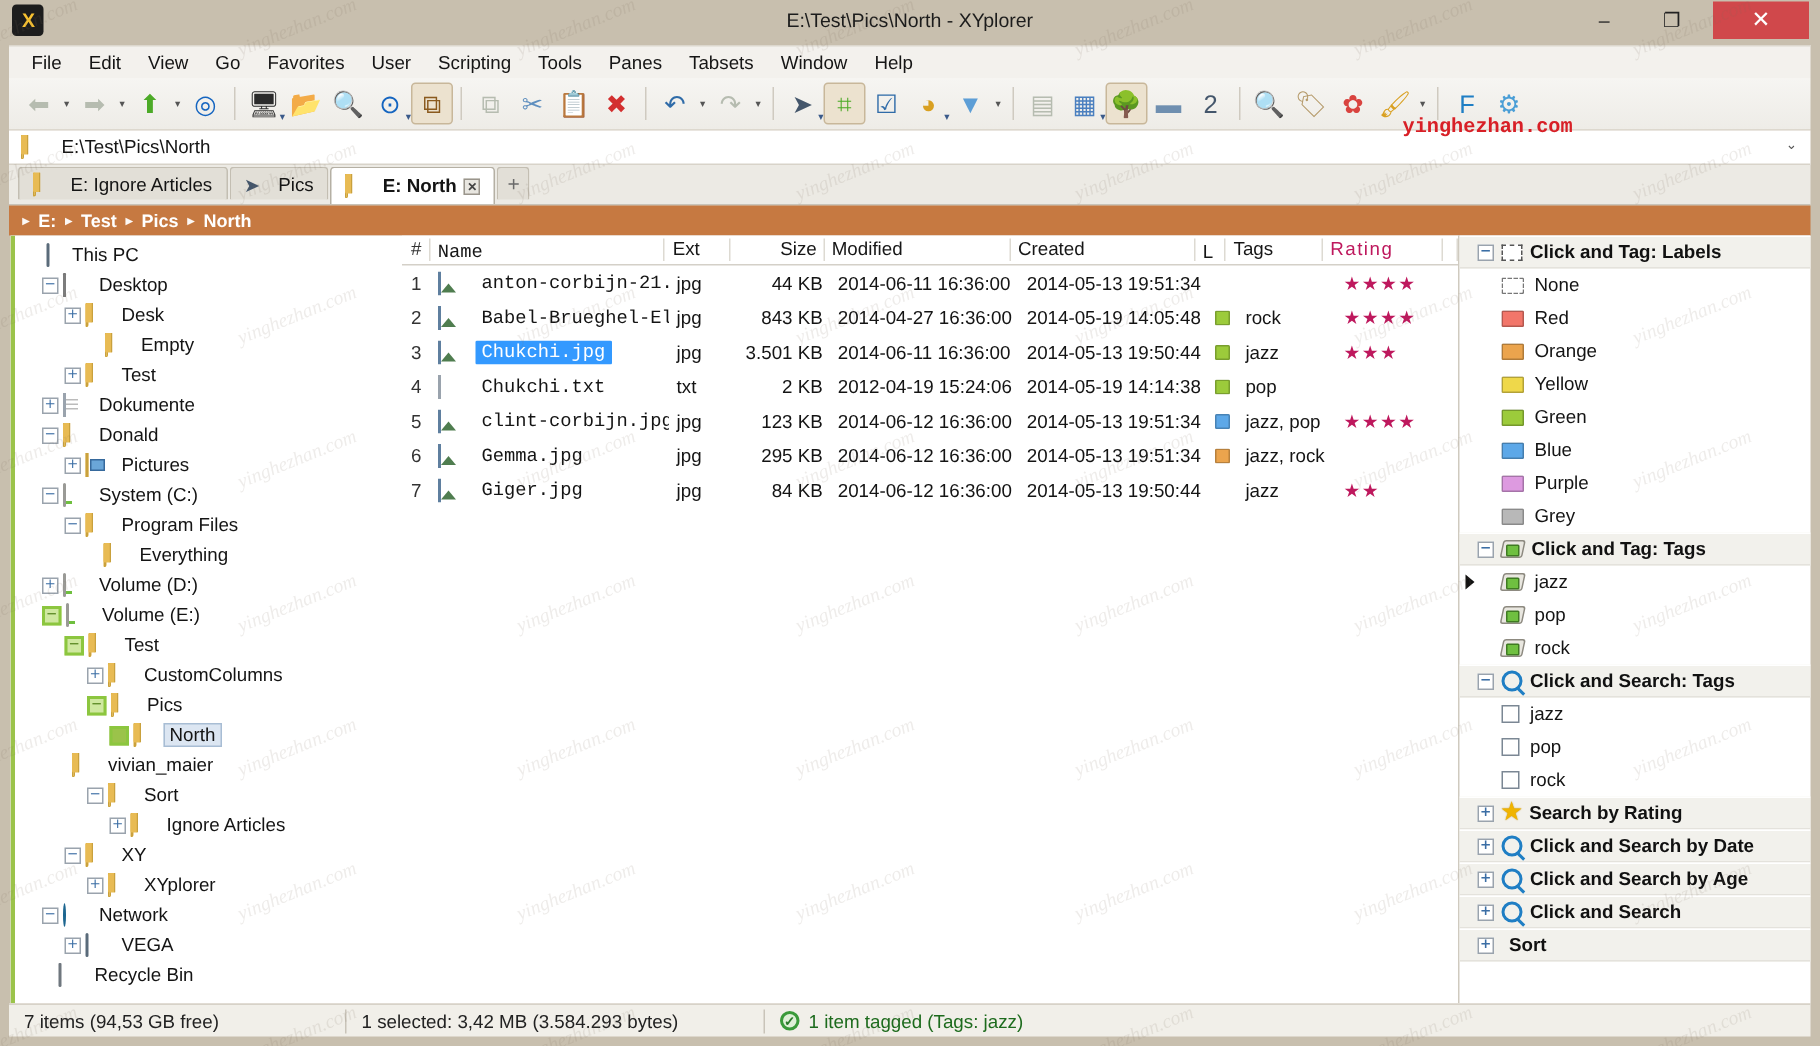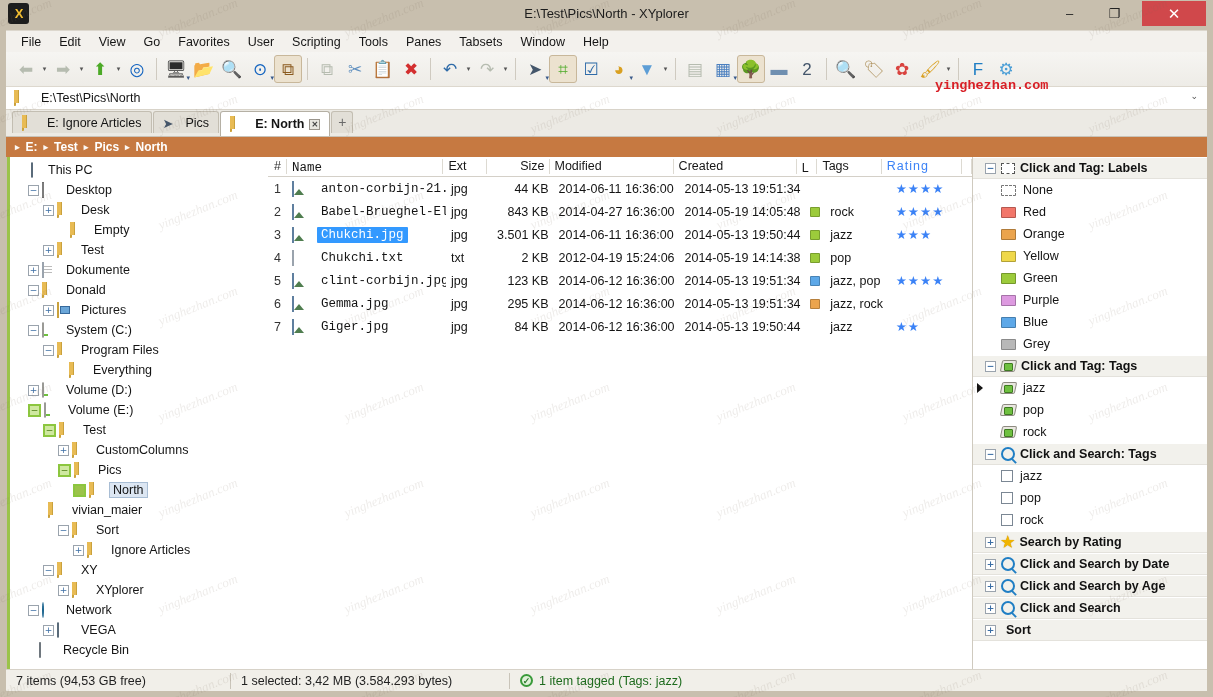--- a/index.html
+++ b/index.html
@@ -168,21 +168,21 @@
   .row { display:flex; height:23px; align-items:center; font-size:12.5px; color:#141414; cursor:default; }
   .cell { padding:0 5px; white-space:nowrap; overflow:hidden; }
   .c-num   { width:20px;  text-align:right; padding-right:6px; color:#333; }
   .c-name  { width:177px; display:flex; align-items:center; gap:5px;font-family:Liberation Mono, monospace; }
   .c-ext   { width:48px; }
   .c-size  { width:70px; text-align:right; }
   .c-mod   { width:140px; }
   .c-crt   { width:139px; }
   .c-l     { width:22px; display:flex; align-items:center; justify-content:flex-start;}
   .c-tags  { width:72px; }
-  .c-rate  { width:90px; letter-spacing:1px; color:#3b82f6; }
+  .c-rate  { width:90px; letter-spacing:1px; color:#be185d; }
   .namebox { padding:1px 4px; border-radius:1px; }
   .row.selected .namebox { background:#3399ff; color:#fff; }
   .labelchip { width:13px; height:10px; border-radius:1px; }
 
   
   #cat-pane {
     position:absolute; left:972px; top:157px; width:235px; height:512px;
     background:#fff; overflow:hidden; border-left:1px solid #cfcabf;
   }
   .cat-head {
@@ -702,26 +702,26 @@
       </div>
       <div class="cat-item">
         <span class="swatch" style="background: rgb(239, 216, 74); border: 1px solid rgba(0, 0, 0, 0.25);"></span>
         <span>Yellow</span>
       </div>
       <div class="cat-item">
         <span class="swatch" style="background: rgb(156, 203, 59); border: 1px solid rgba(0, 0, 0, 0.25);"></span>
         <span>Green</span>
       </div>
       <div class="cat-item">
+        <span class="swatch" style="background: rgb(93, 168, 232); border: 1px solid rgba(0, 0, 0, 0.25);"></span>
+        <span>Blue</span>
+      </div>
+      <div class="cat-item">
         <span class="swatch" style="background: rgb(221, 154, 224); border: 1px solid rgba(0, 0, 0, 0.25);"></span>
         <span>Purple</span>
-      </div>
-      <div class="cat-item">
-        <span class="swatch" style="background: rgb(93, 168, 232); border: 1px solid rgba(0, 0, 0, 0.25);"></span>
-        <span>Blue</span>
       </div>
       <div class="cat-item">
         <span class="swatch" style="background: rgb(184, 184, 184); border: 1px solid rgba(0, 0, 0, 0.25);"></span>
         <span>Grey</span>
       </div>
       <div class="cat-head">
         <span class="cat-exp">−</span>
         <span class="tagicon"></span>
         <span>Click and Tag: Tags</span>
       </div>

